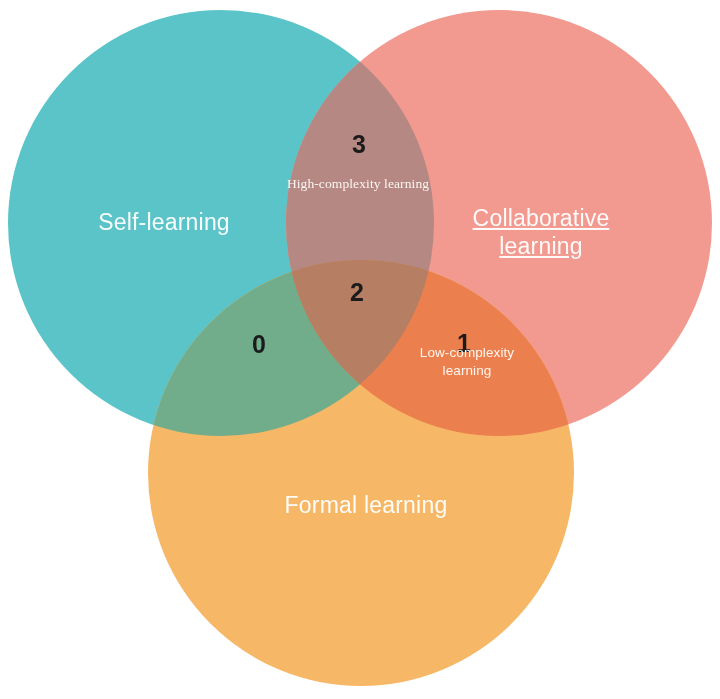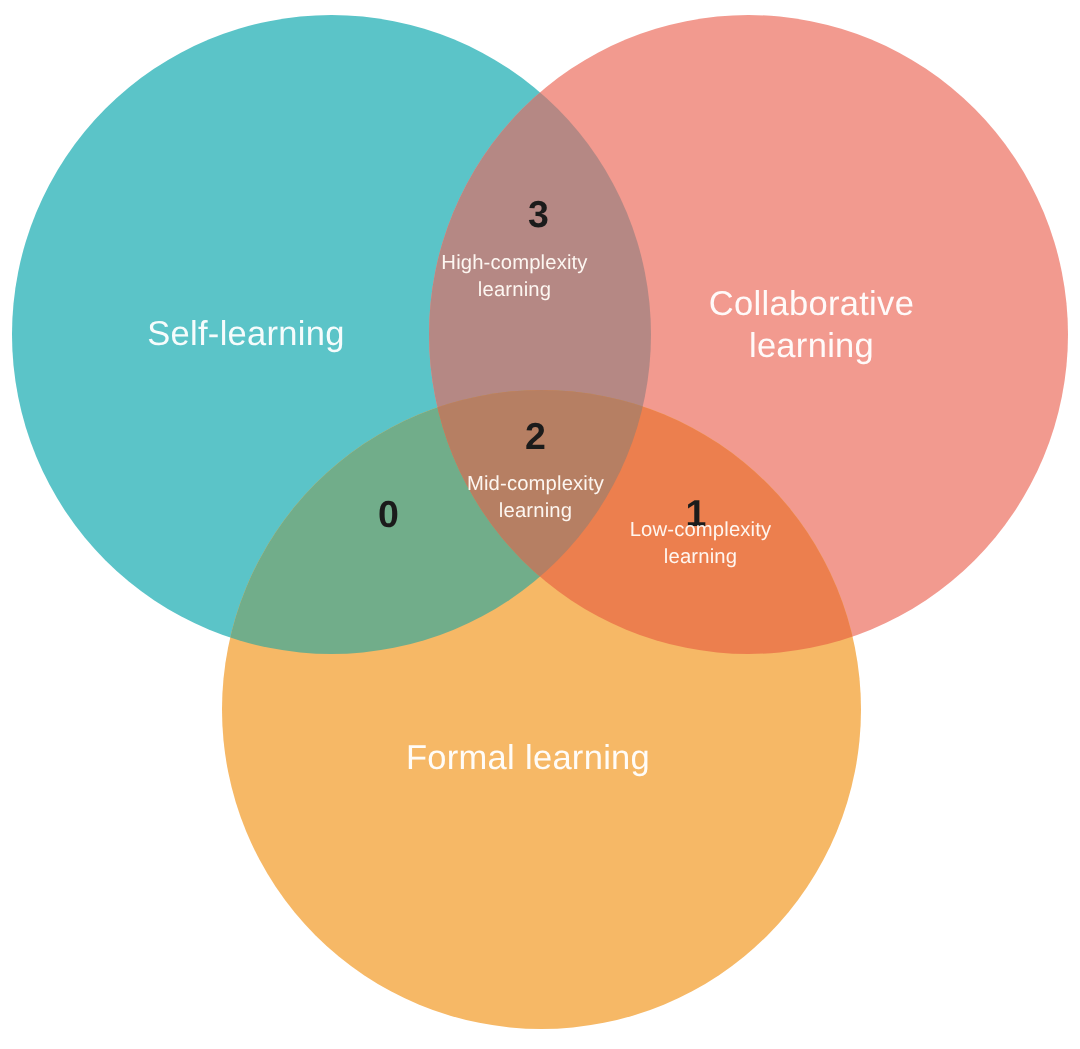--- a/index.html
+++ b/index.html
@@ -81,28 +81,27 @@
 
     <g clip-path="url(#clipSelf)">
       <g clip-path="url(#clipCollab)">
         <circle cx="361" cy="473" r="213" fill="#B67F63"></circle>
       </g>
     </g>
   </svg>
 
   <div class="label set-label nowrap" style="left:164px; top:222px;text-align:center;">Self-learning</div>
 
-  <div class="label set-label" style="left:541px; top:216px; width:160px;">Collaborative learning</div>
+  <div class="label set-label" style="left:541px; top:232px; width:160px;text-decoration:underline;">Collaborative learning</div>
 
-  <div class="label set-label nowrap" style="left:352px; top:505px;text-align:right;">Formal learning</div>
+  <div class="label set-label nowrap" style="left:366px; top:505px;text-align:right;">Formal learning</div>
 
   <div class="label ix-value" style="left:359px; top:144px;">3</div>
-  <div class="label ix-label" style="left:343px; top:184px; width:150px;">High-complexity learning</div>
+  <div class="label ix-label" style="left:358px; top:184px; width:150px;font-family:Liberation Serif, serif;">High-complexity learning</div>
 
   <div class="label ix-value" style="left:259px; top:344px;">0</div>
 
   <div class="label ix-value" style="left:464px; top:343px;">1</div>
   <div class="label ix-label" style="left:467px; top:362px; width:135px;">Low-complexity learning</div>
 
   <div class="label ix-value" style="left:357px; top:292px;">2</div>
-  <div class="label ix-label" style="left:357px; top:331px; width:92px;">Mid-complexity learning</div>
 
 </div>
 
 </body></html>

